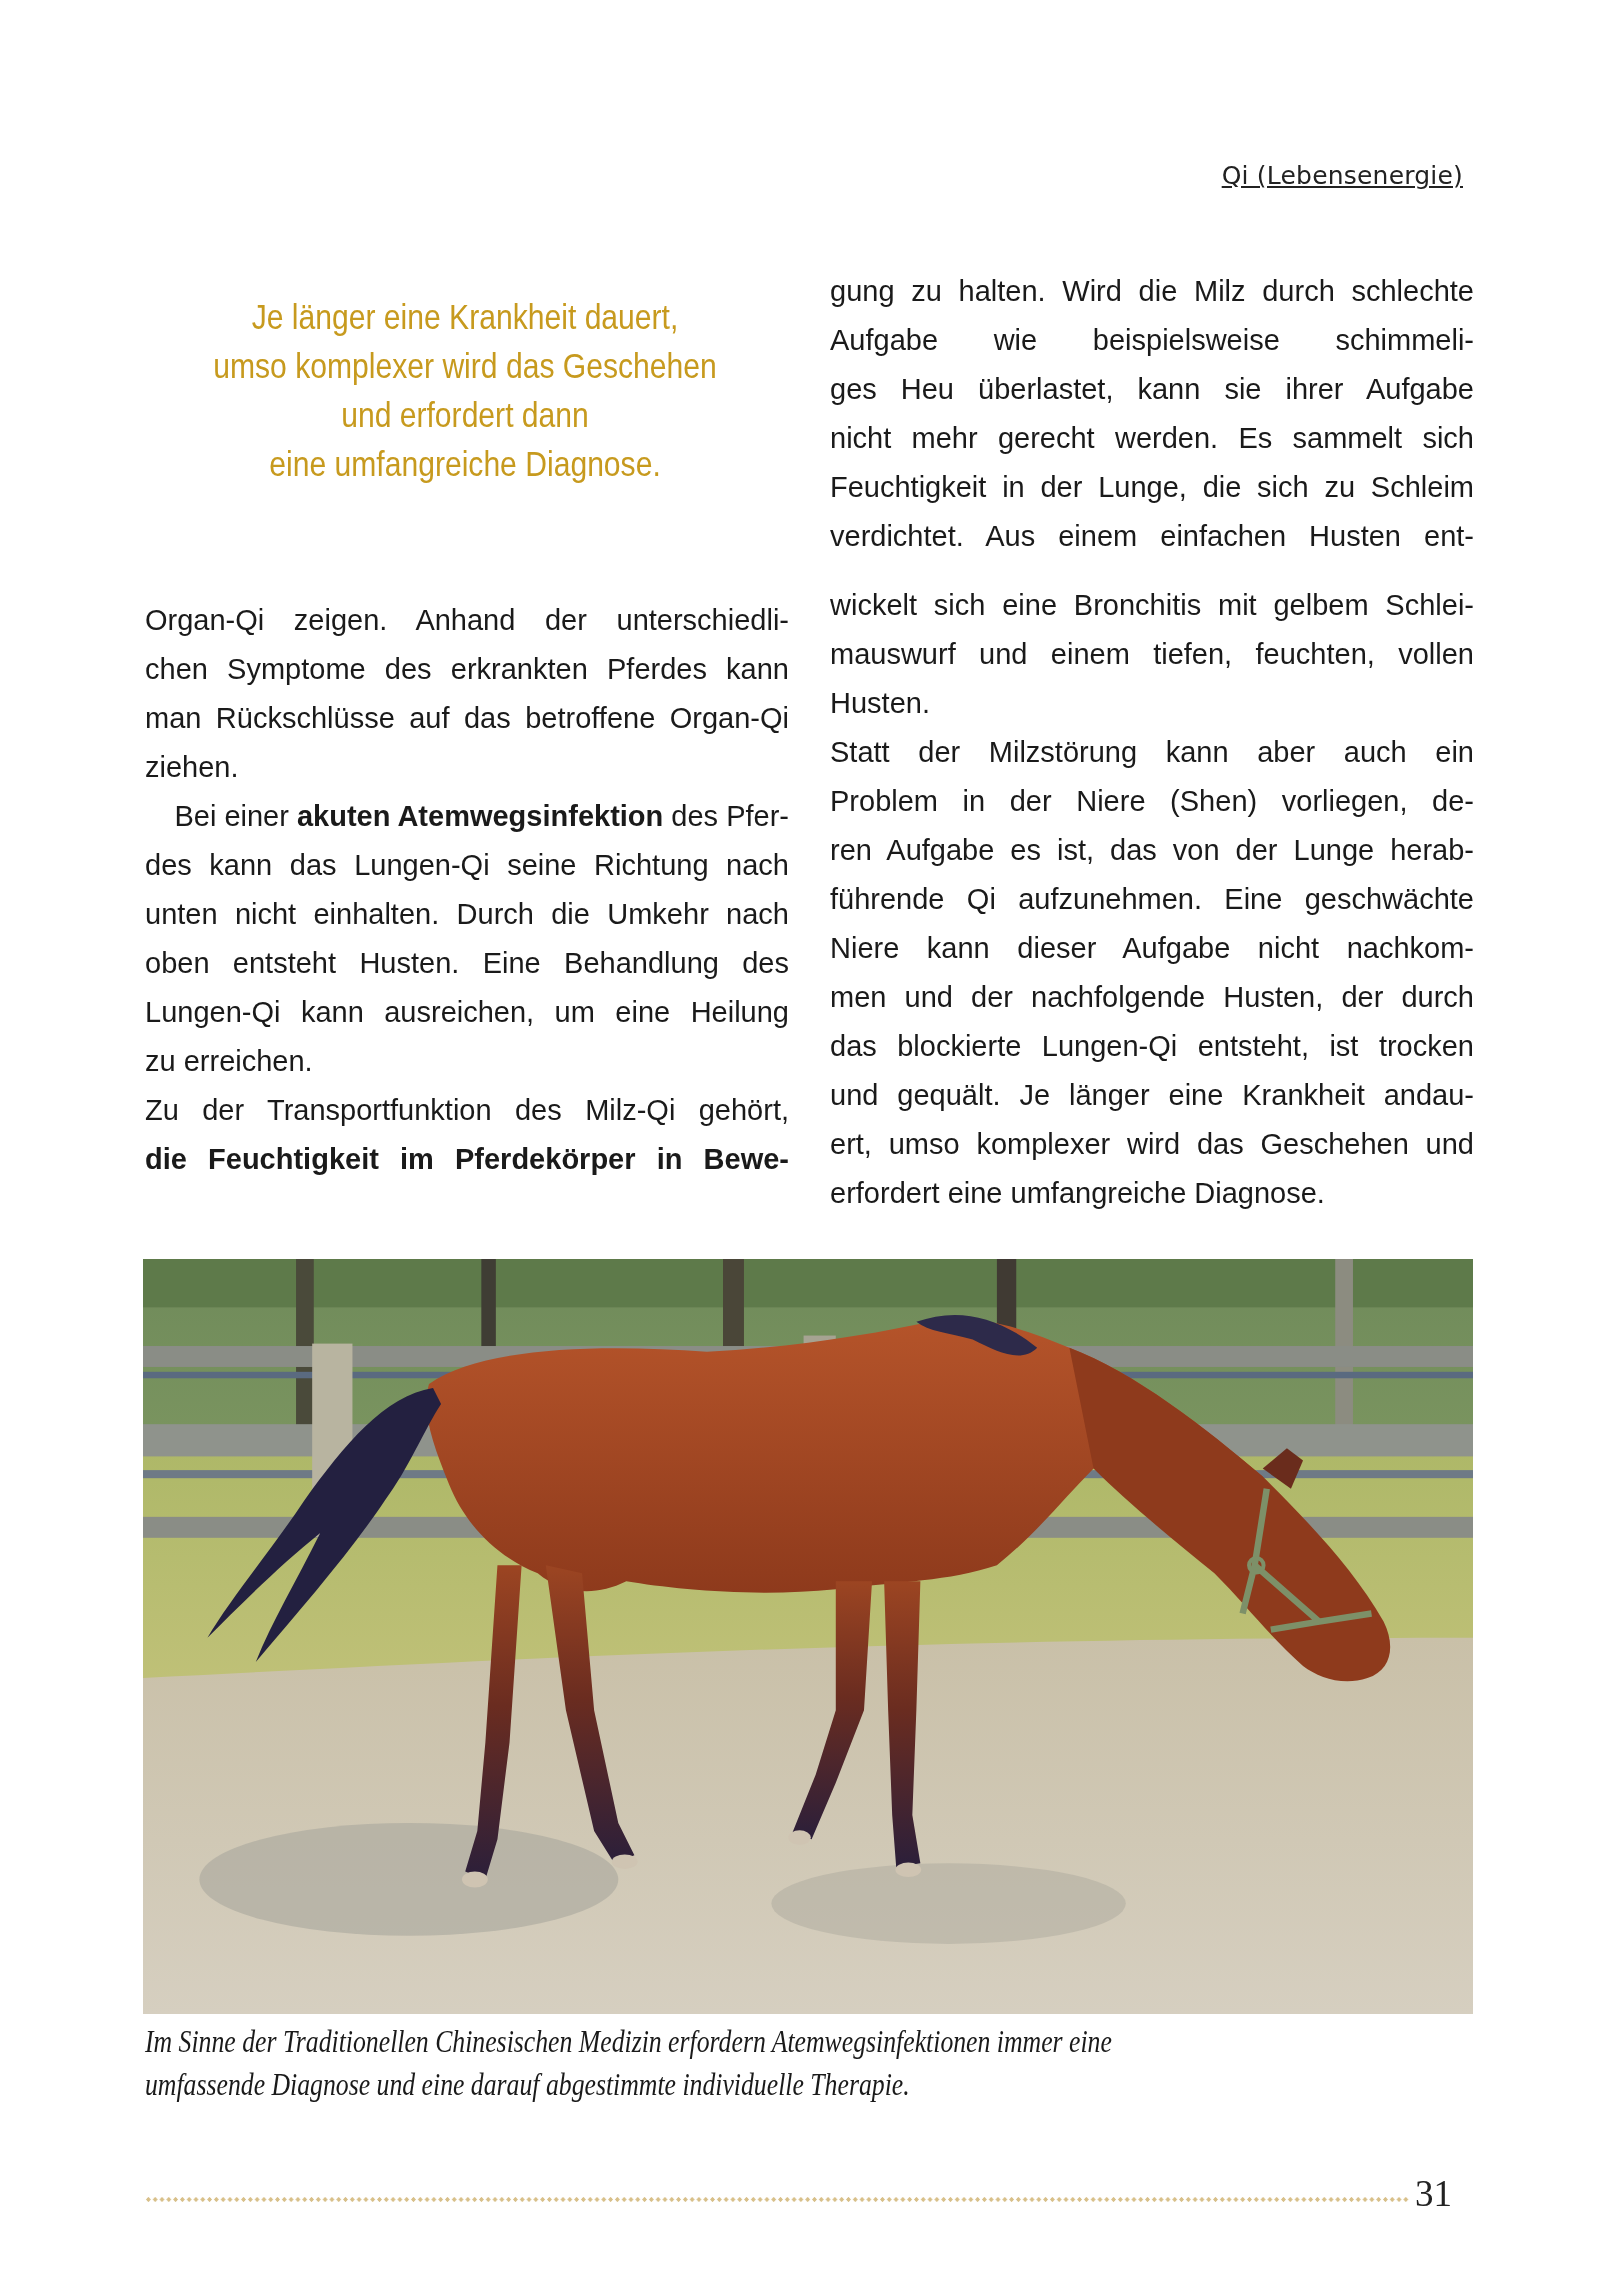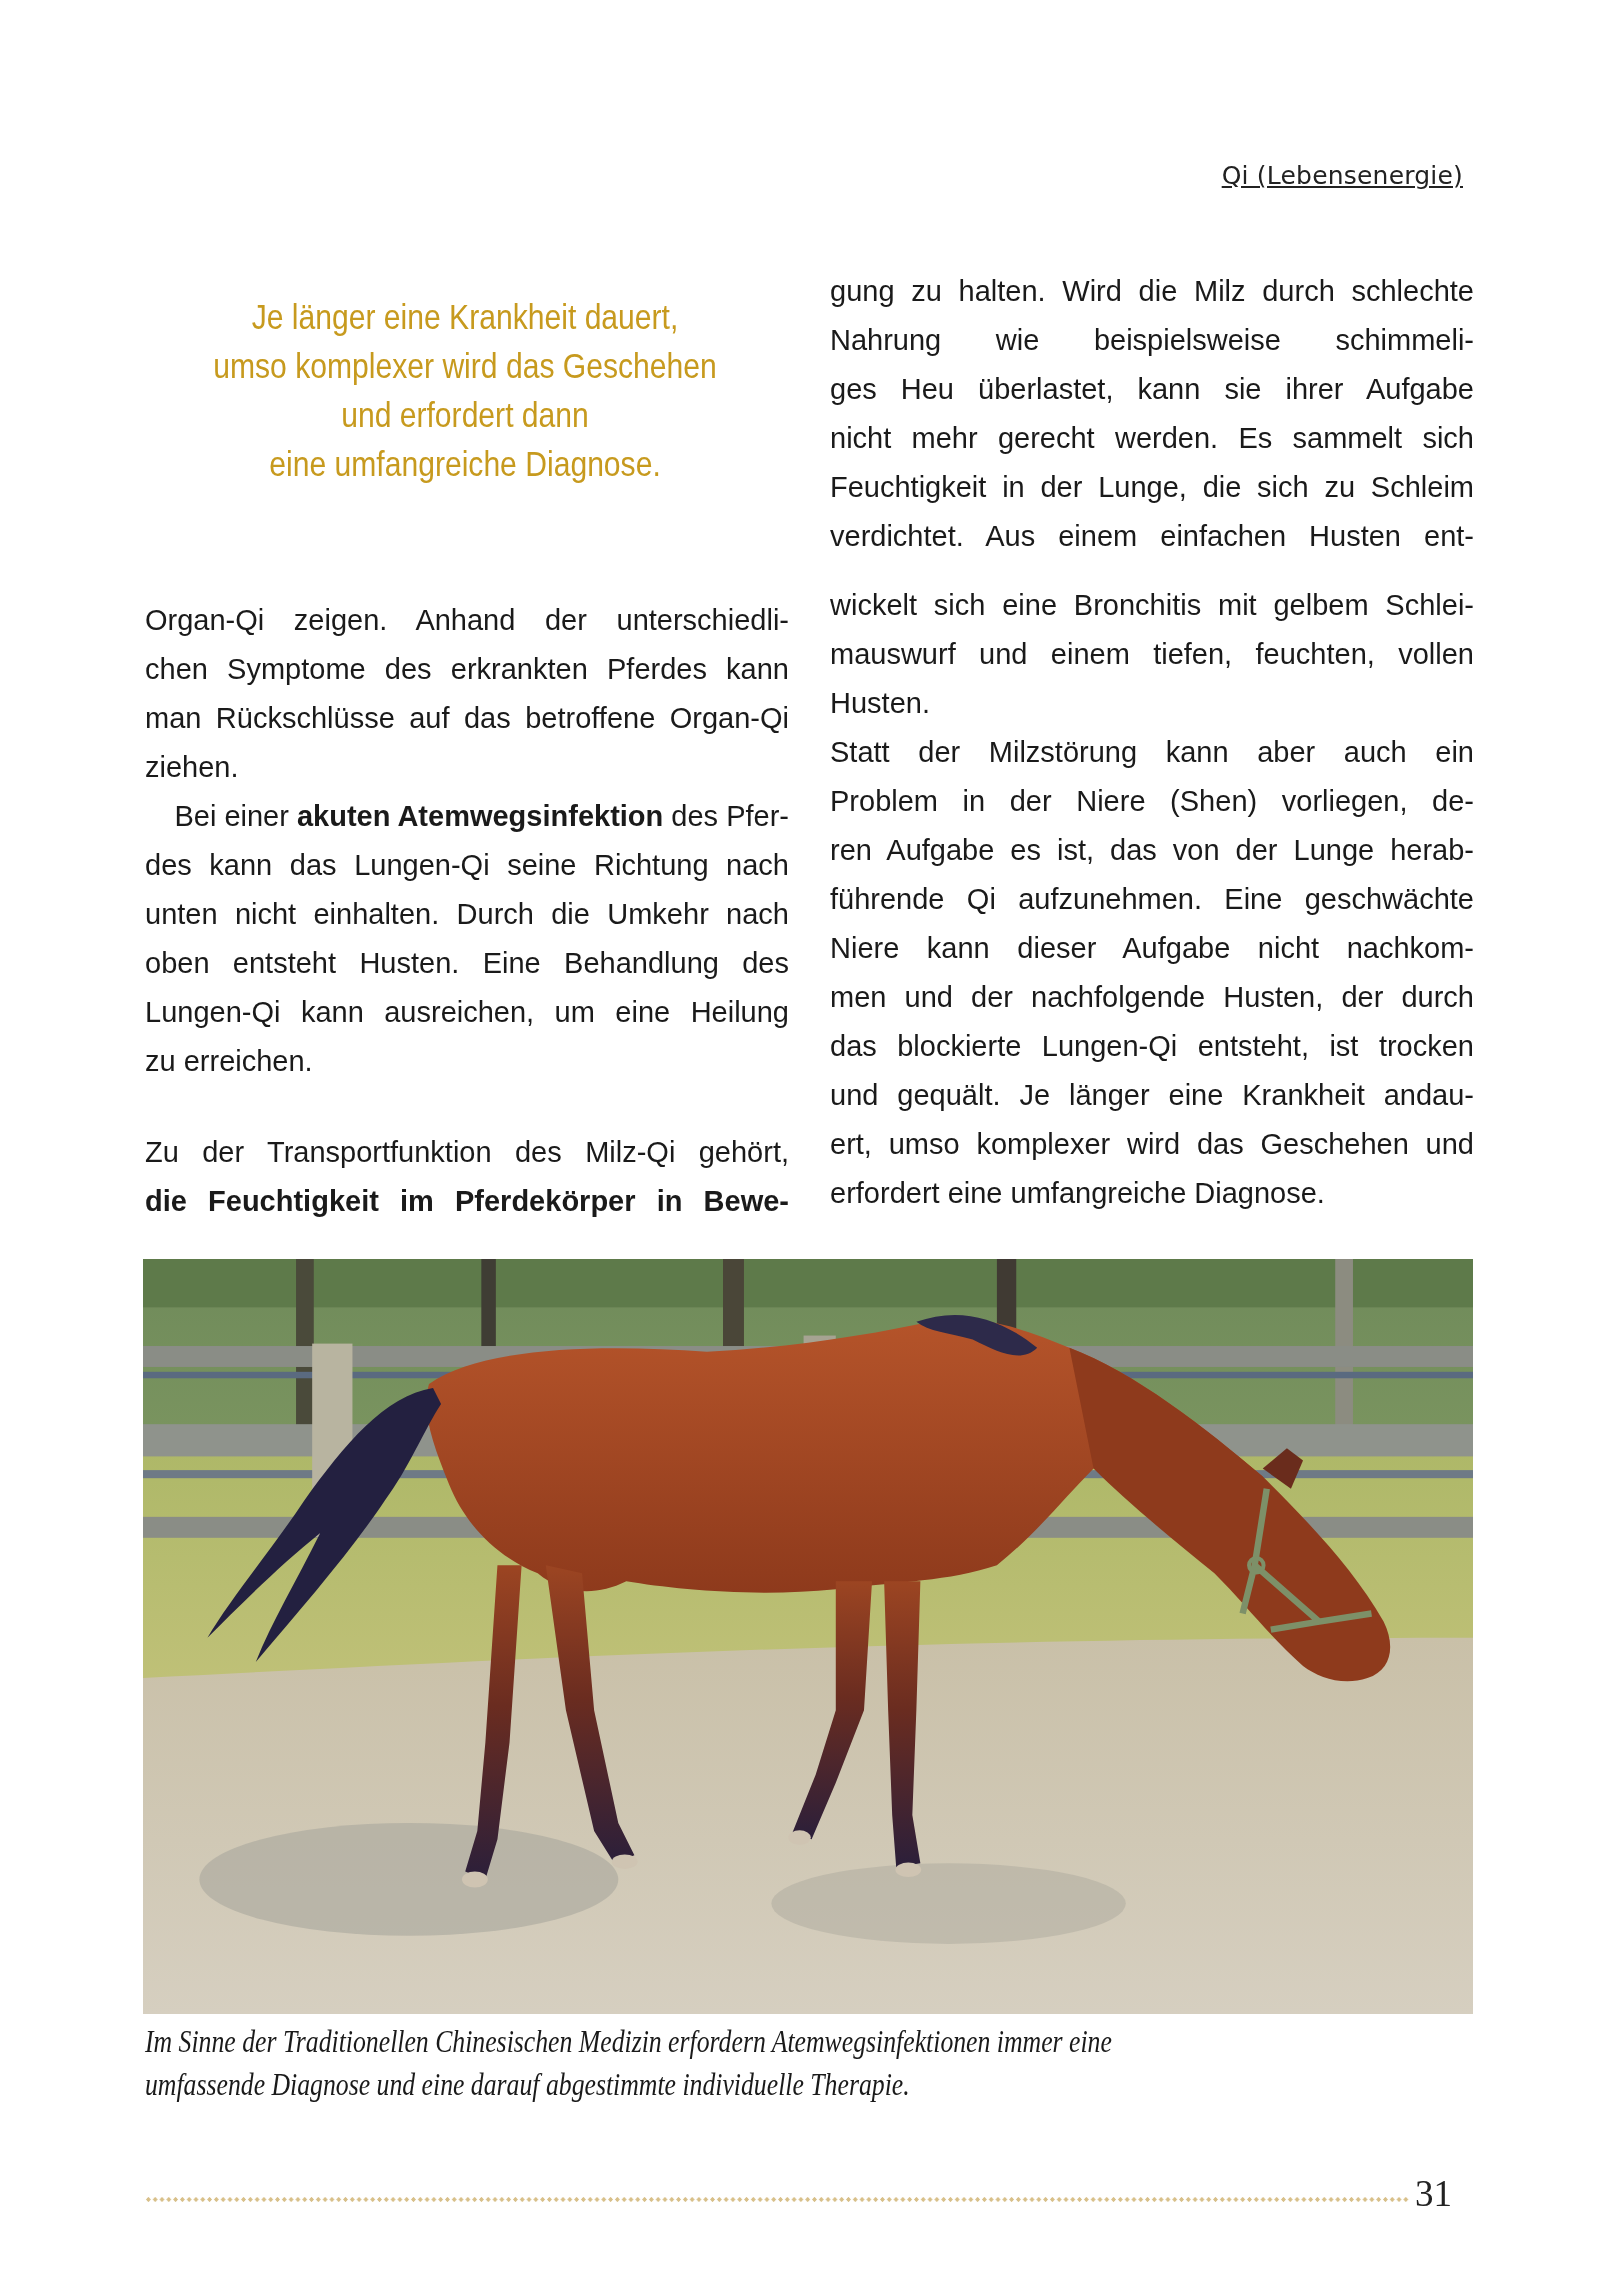--- a/index.html
+++ b/index.html
@@ -76,27 +76,27 @@
     <span class="ln justify" style="white-space: normal; text-align: justify; text-align-last: justify; display: block;">Organ-Qi zeigen. Anhand der unterschiedli-</span>
     <span class="ln justify" style="white-space: normal; text-align: justify; text-align-last: justify; display: block;">chen Symptome des erkrankten Pferdes kann</span>
     <span class="ln justify" style="white-space: normal; text-align: justify; text-align-last: justify; display: block;">man Rückschlüsse auf das betroffene Organ-Qi</span>
     <span class="ln" style="white-space: nowrap; text-align: left; text-align-last: auto; display: block;">ziehen.</span>
     <span class="ln" style="white-space: nowrap; text-align: right; text-align-last: auto; display: block;"><span>Bei einer </span><b class="kw">akuten Atemwegsinfektion</b><span> des Pfer-</span></span>
     <span class="ln justify" style="white-space: normal; text-align: justify; text-align-last: justify; display: block;">des kann das Lungen-Qi seine Richtung nach</span>
     <span class="ln justify" style="white-space: normal; text-align: justify; text-align-last: justify; display: block;">unten nicht einhalten. Durch die Umkehr nach</span>
     <span class="ln justify" style="white-space: normal; text-align: justify; text-align-last: justify; display: block;">oben entsteht Husten. Eine Behandlung des</span>
     <span class="ln justify" style="white-space: normal; text-align: justify; text-align-last: justify; display: block;">Lungen-Qi kann ausreichen, um eine Heilung</span>
     <span class="ln" style="white-space: nowrap; text-align: left; text-align-last: auto; display: block;">zu erreichen.</span>
-    <span class="ln justify" style="white-space: normal; text-align: justify; text-align-last: justify; display: block; margin-top: 42px;">Zu der Transportfunktion des Milz-Qi gehört,</span>
+    <span class="ln justify" style="white-space: normal; text-align: justify; text-align-last: justify; display: block;">Zu der Transportfunktion des Milz-Qi gehört,</span>
     <span class="ln justify" style="white-space: normal; text-align: justify; text-align-last: justify; display: block; font-weight: bold;">die Feuchtigkeit im Pferdekörper in Bewe-</span>
   </div>
 
   <div class="column col-right">
     <span class="ln justify" style="white-space: normal; text-align: justify; text-align-last: justify; display: block;">gung zu halten. Wird die Milz durch schlechte</span>
-    <span class="ln justify" style="white-space: normal; text-align: justify; text-align-last: justify; display: block;">Nahrung wie beispielsweise schimmeli-</span>
+    <span class="ln justify" style="white-space: normal; text-align: justify; text-align-last: justify; display: block;">Aufgabe wie beispielsweise schimmeli-</span>
     <span class="ln justify" style="white-space: normal; text-align: justify; text-align-last: justify; display: block;">ges Heu überlastet, kann sie ihrer Aufgabe</span>
     <span class="ln justify" style="white-space: normal; text-align: justify; text-align-last: justify; display: block;">nicht mehr gerecht werden. Es sammelt sich</span>
     <span class="ln justify" style="white-space: normal; text-align: justify; text-align-last: justify; display: block;">Feuchtigkeit in der Lunge, die sich zu Schleim</span>
     <span class="ln justify" style="white-space: normal; text-align: justify; text-align-last: justify; display: block;">verdichtet. Aus einem einfachen Husten ent-</span>
     <span class="ln justify" style="white-space: normal; text-align: justify; text-align-last: justify; display: block; margin-top: 20px;">wickelt sich eine Bronchitis mit gelbem Schlei-</span>
     <span class="ln justify" style="white-space: normal; text-align: justify; text-align-last: justify; display: block;">mauswurf und einem tiefen, feuchten, vollen</span>
     <span class="ln" style="white-space: nowrap; text-align: left; text-align-last: auto; display: block;">Husten.</span>
     <span class="ln justify" style="white-space: normal; text-align: justify; text-align-last: justify; display: block;">Statt der Milzstörung kann aber auch ein</span>
     <span class="ln justify" style="white-space: normal; text-align: justify; text-align-last: justify; display: block;">Problem in der Niere (Shen) vorliegen, de-</span>
     <span class="ln justify" style="white-space: normal; text-align: justify; text-align-last: justify; display: block;">ren Aufgabe es ist, das von der Lunge herab-</span>

